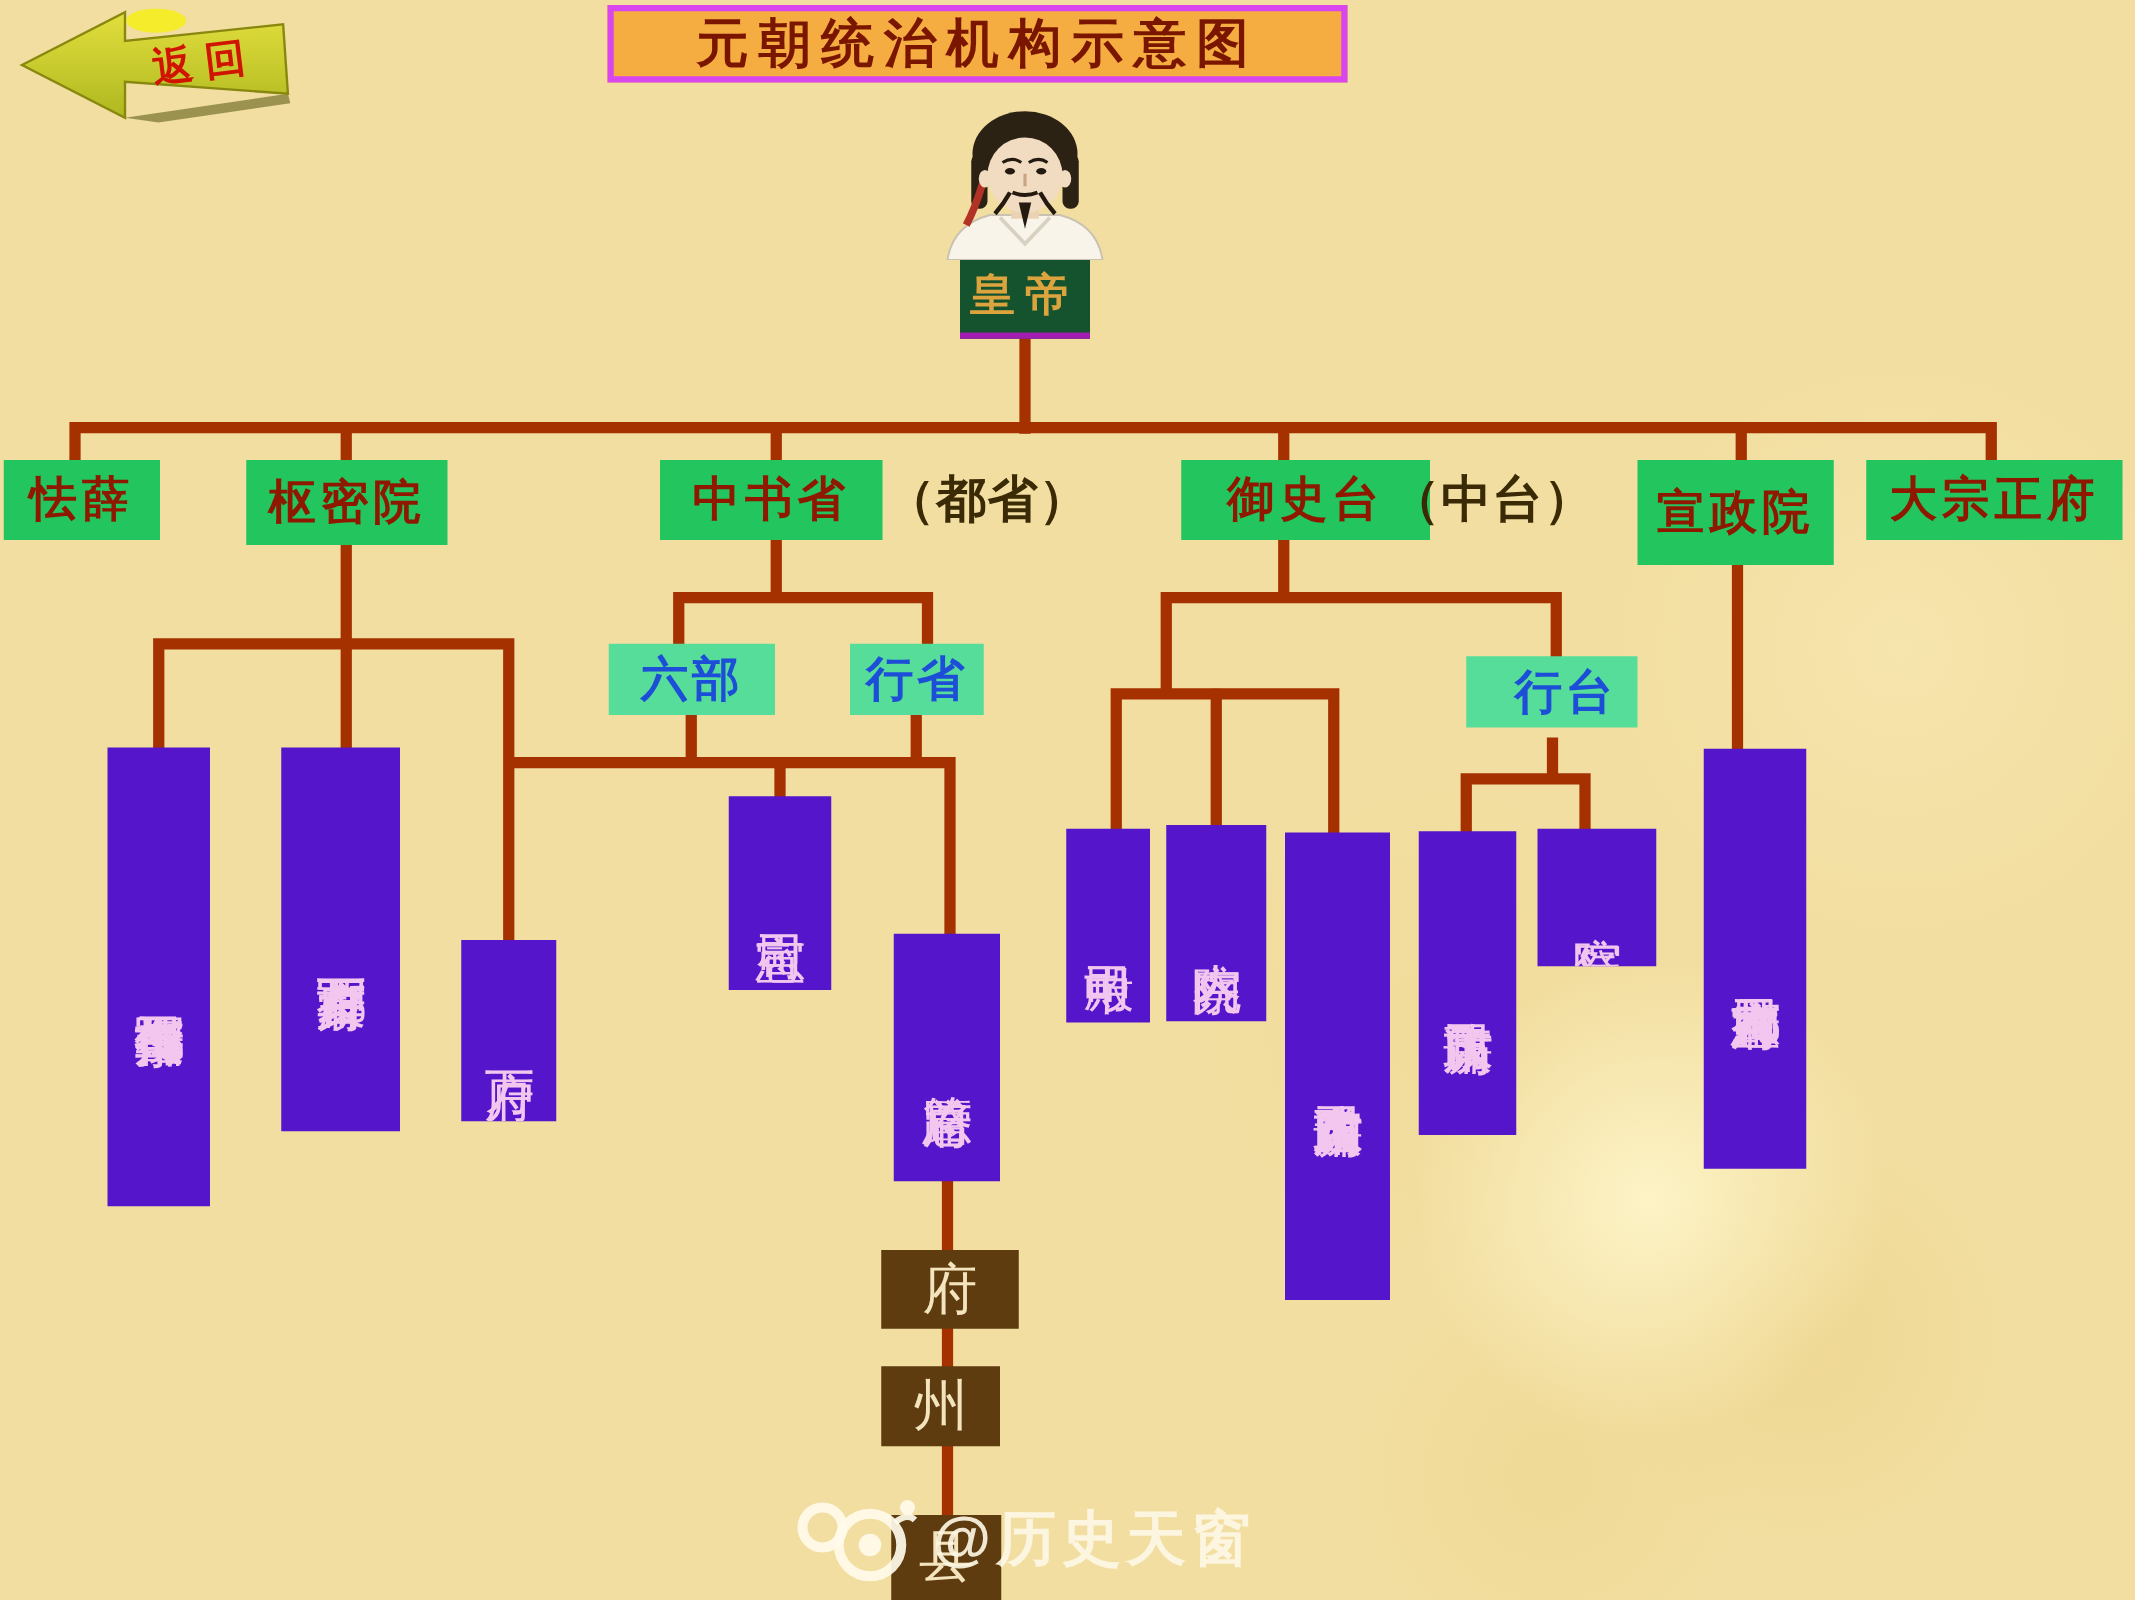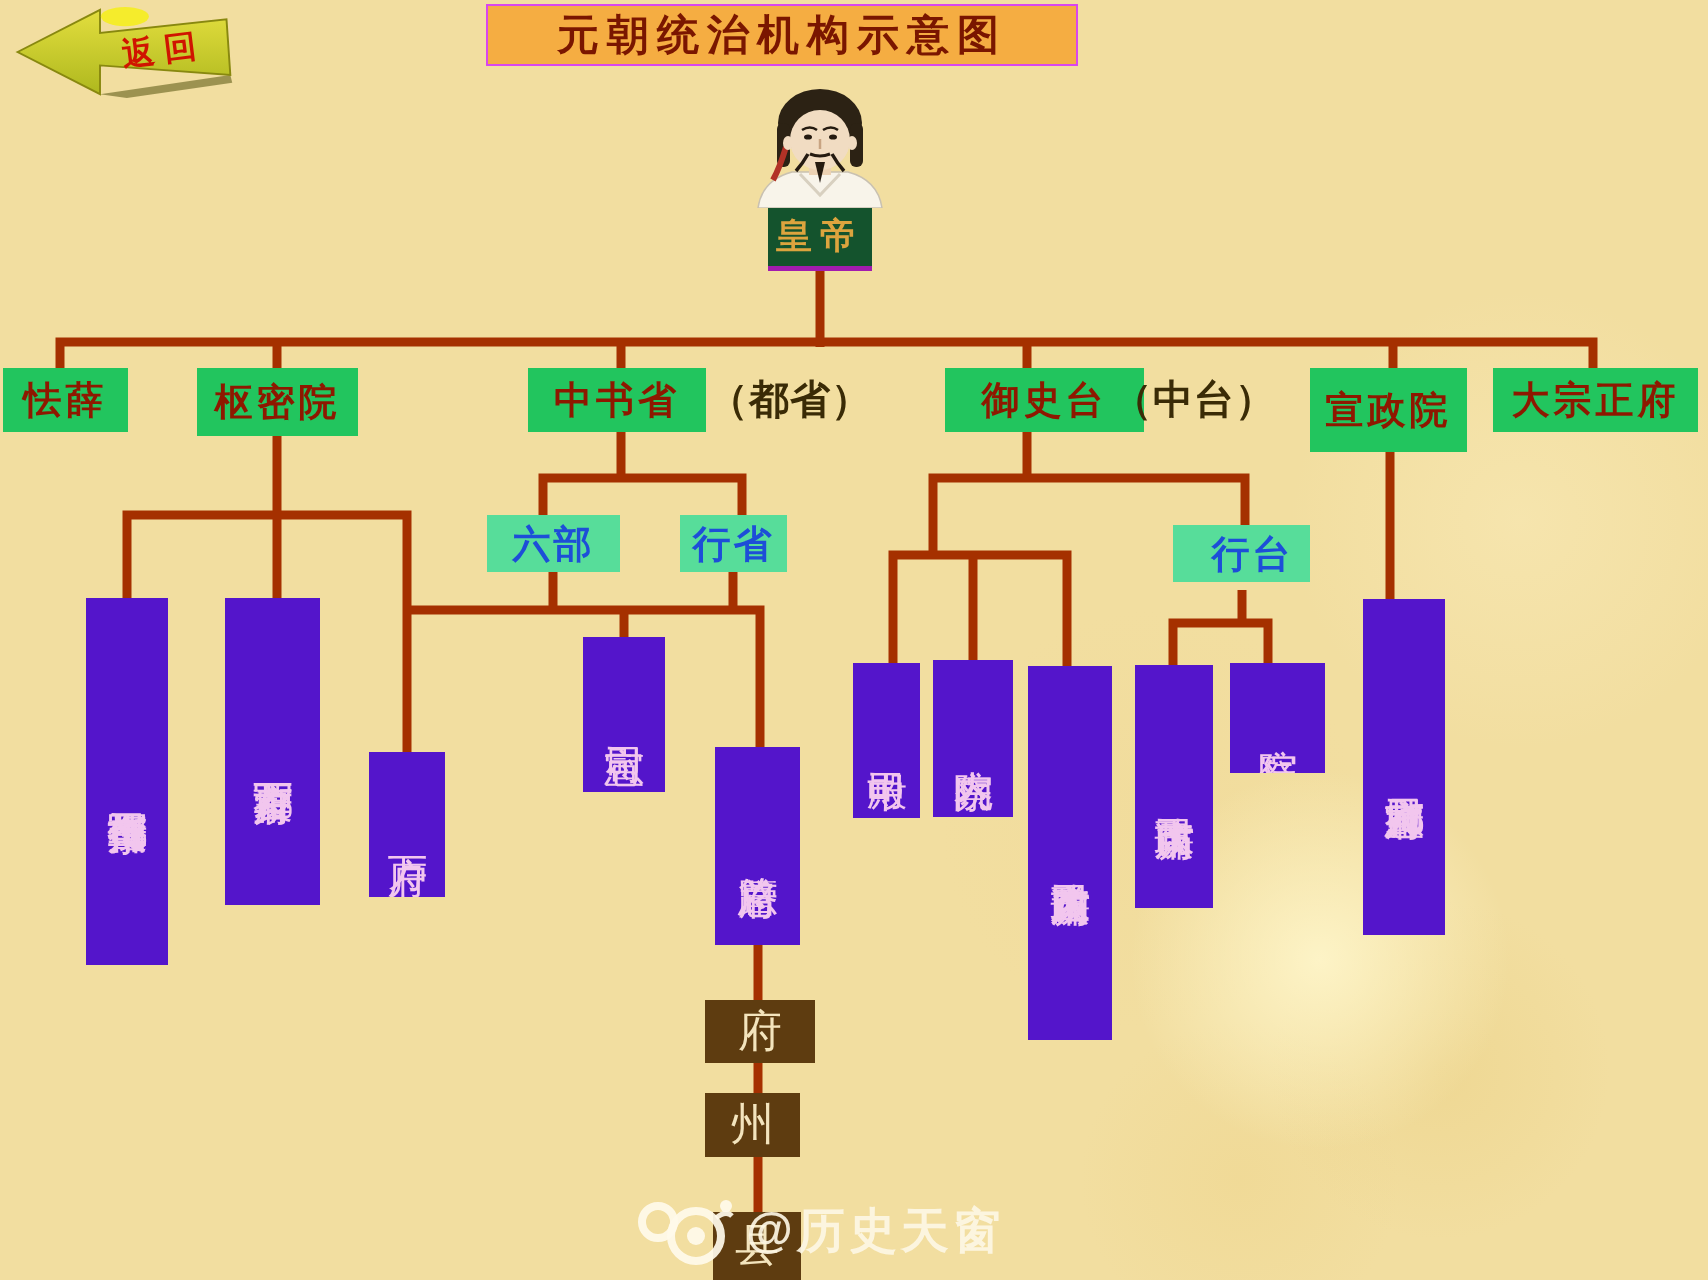--- a/index.html
+++ b/index.html
@@ -32,21 +32,21 @@
   .t-purple { background:#5415cb; color:#f2c6ee; font-size:40px; font-family:"Liberation Serif", serif; }
   .t-brown  { background:#5e3c10; color:#f3e4bd; font-size:44px; font-family:"Liberation Serif", serif; }
   .t-maroon { background:#14532d; color:#dca43e; font-size:36px; font-weight:bold; letter-spacing:8px;
               border-bottom:5px solid #a21caf; font-family:"Liberation Serif", serif; }
   .t-plain  { background:transparent; color:#3a2b06; font-weight:bold; font-size:40px; letter-spacing:1px;
               font-family:"Liberation Serif", serif; }
   .vertical { writing-mode:vertical-rl; text-orientation:upright; letter-spacing:0; line-height:1; }
 
   .title-box {
     position:absolute; left:486px; top:4px; width:592px; height:62px; z-index:3;
-    background:#f5ad42; border:2px solid #d946ef; box-sizing:border-box;
+    background:#f5ad42; border:5px solid #d946ef; box-sizing:border-box;
     display:flex; align-items:center; justify-content:center;
     font-size:42px; font-weight:bold; color:#7a1600; letter-spacing:8px;
     font-family:"Liberation Serif", serif;
   }
   .back-btn { position:absolute; left:8px; top:4px; width:230px; height:96px; z-index:3; cursor:pointer; }
   .emperor { position:absolute; left:740px; top:83px; width:160px; height:125px; z-index:2; }
   .watermark {
     position:absolute; left:628px; top:1192px; z-index:4;
     display:flex; align-items:center; gap:6px;
   }

